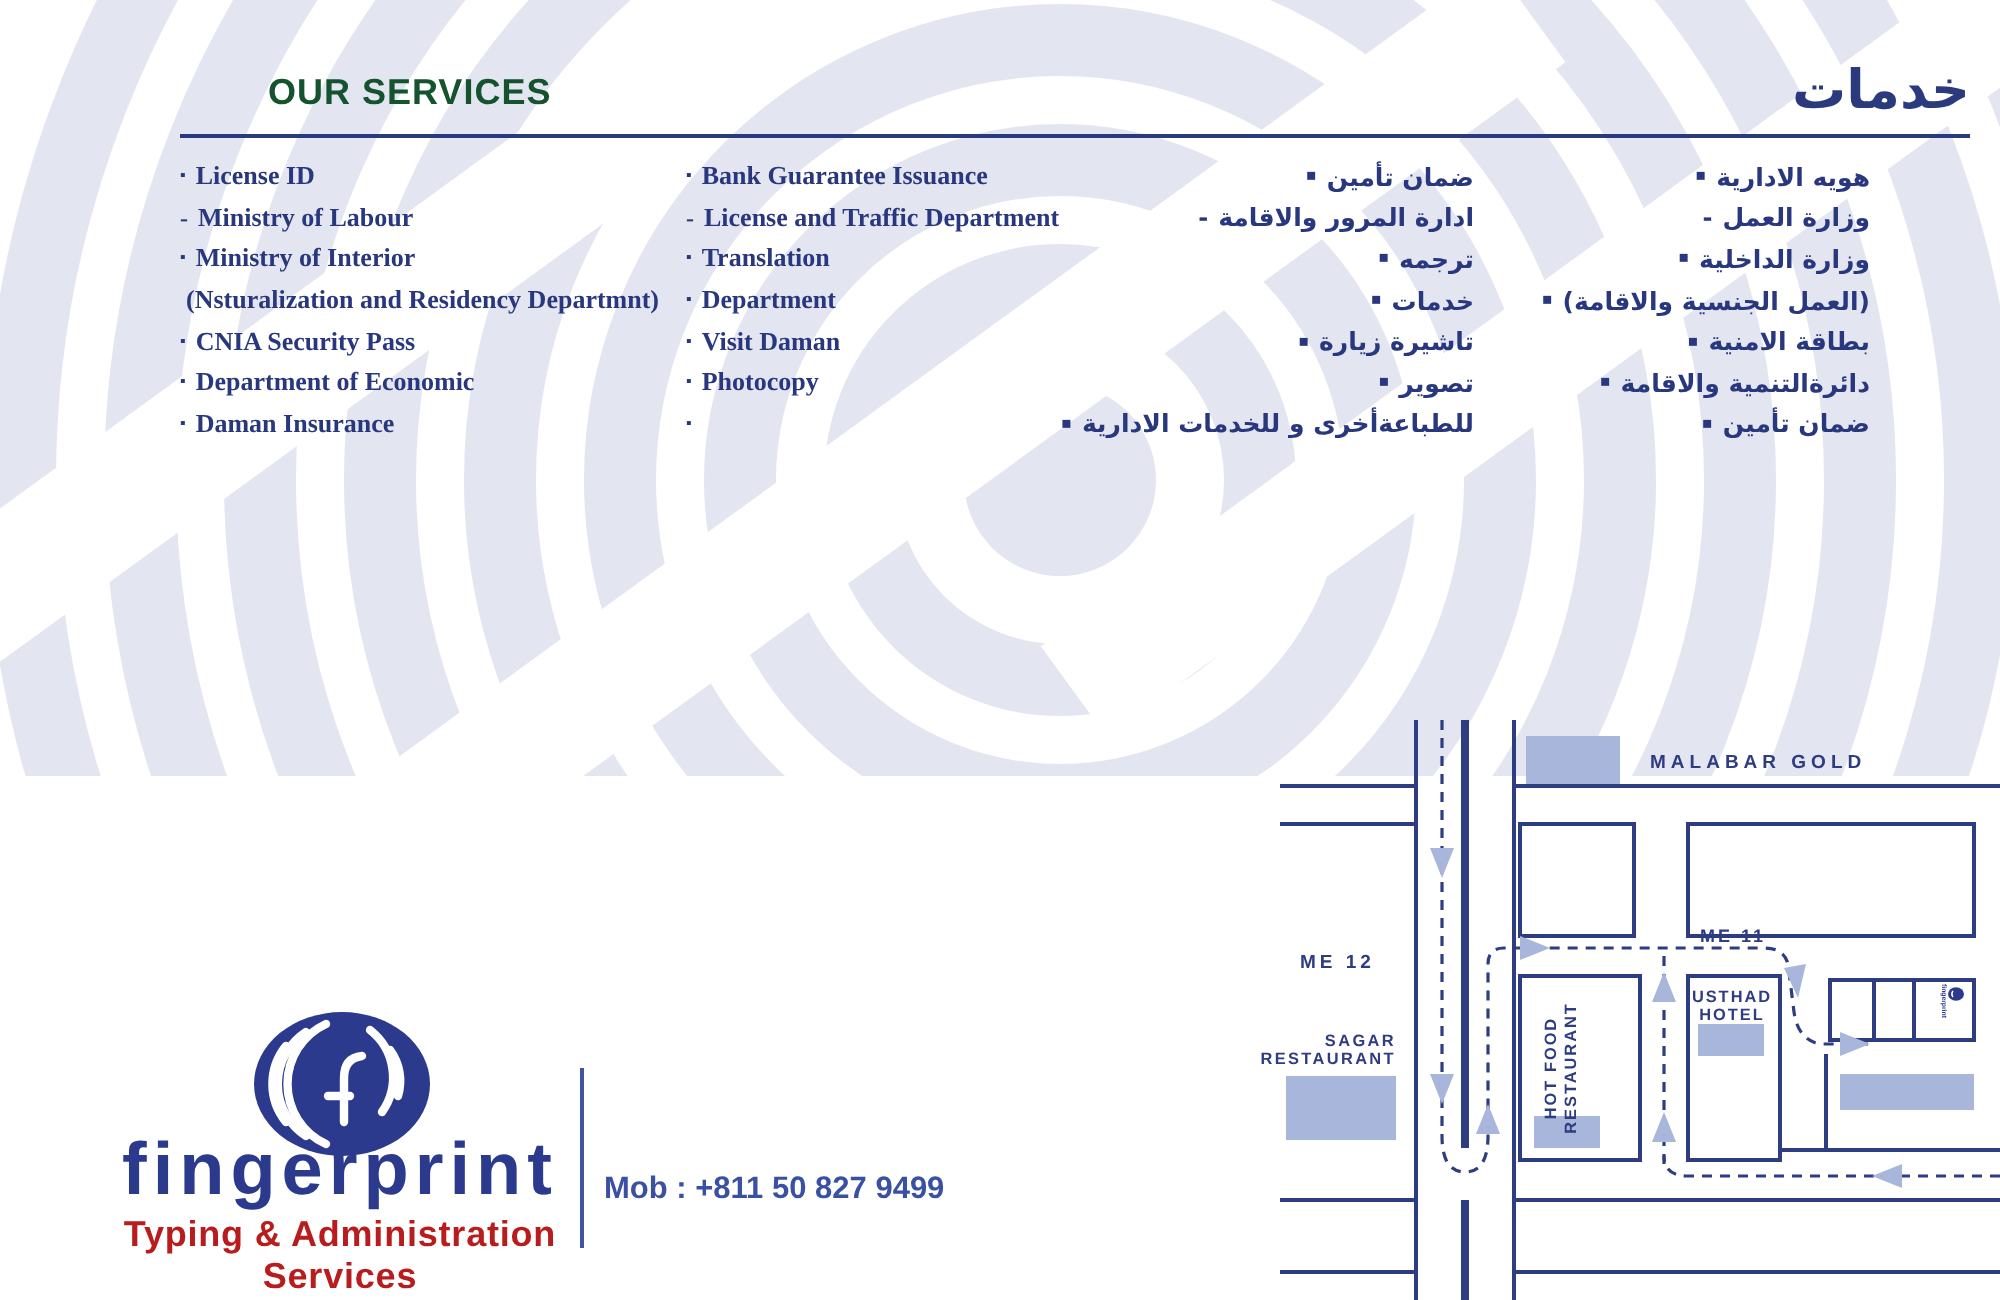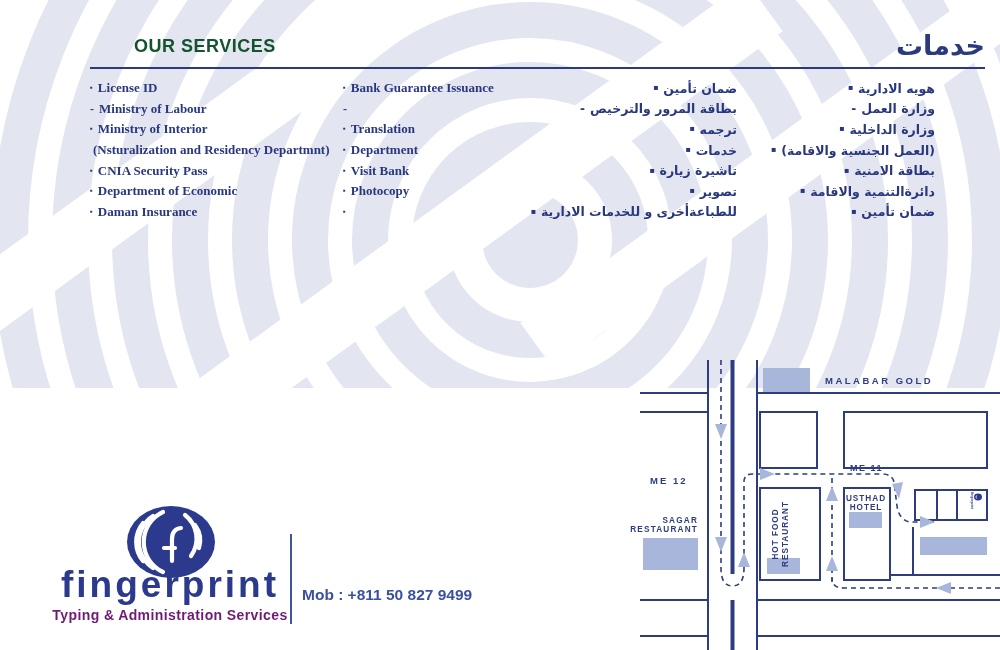--- a/index.html
+++ b/index.html
@@ -18,21 +18,21 @@
             grid-template-columns:253px 242px 152px 198px;grid-auto-rows:20.6px;}
   .svc-cell{display:flex;align-items:center;white-space:nowrap;color:#29387e;}
   .svc-en{justify-content:flex-start;font-family:"Liberation Serif",serif;font-weight:bold;font-size:13px;}
   .svc-ar{justify-content:flex-end;font-family:"DejaVu Sans",sans-serif;font-weight:bold;font-size:12.5px;}
   .blt{font-size:8px;margin-right:5px;line-height:1;}
   .svc-ar .blt{margin-right:5px;}
   .cont{padding-left:3px;}
   
   .brand-wrap{left:48px;top:566px;width:244px;text-align:center;z-index:2;}
   .brand{font-size:37px;font-weight:bold;letter-spacing:3px;color:#2b3a8c;line-height:1;}
-  .tagline{font-size:14px;font-weight:bold;letter-spacing:.4px;color:#701a75;margin-top:4px;}
+  .tagline{font-size:18px;font-weight:bold;letter-spacing:.4px;color:#b91c1c;margin-top:4px;}
   .vdiv{left:290px;top:534px;width:2px;height:90px;background:#4054a0;z-index:2;}
   .contact{left:302px;top:531px;z-index:2;color:#3a50a3;font-size:15.5px;font-weight:600;
            line-height:25.5px;white-space:pre;}
   
   #map{position:absolute;left:620px;top:360px;z-index:2;}
   .map-label{font-family:"Liberation Sans",sans-serif;font-weight:bold;fill:#2e3c82;}
 </style>
 </head>
 <body>
 
@@ -78,24 +78,25 @@
       <span class="blt">▪</span>
       <span>هويه الادارية</span>
     </div>
 
   <div class="svc-cell svc-en">
       <span class="blt" style="font-size:12px">-</span>
       <span>Ministry of Labour</span>
     </div>
   <div class="svc-cell svc-en">
       <span class="blt" style="font-size:12px">-</span>
-    </div>
-  <div class="svc-cell svc-ar">
-      <span class="blt" style="font-size:12px">-</span>
-      <span>بطاقة المرور والترخيص</span>
+      <span>License and Traffic Department</span>
+    </div>
+  <div class="svc-cell svc-ar">
+      <span class="blt" style="font-size:12px">-</span>
+      <span>ادارة المرور والاقامة</span>
     </div>
   <div class="svc-cell svc-ar">
       <span class="blt" style="font-size:12px">-</span>
       <span>وزارة العمل</span>
     </div>
 
   <div class="svc-cell svc-en">
       <span class="blt">▪</span>
       <span>Ministry of  Interior</span>
     </div>
@@ -127,21 +128,21 @@
       <span class="blt">▪</span>
       <span>(العمل الجنسية والاقامة)</span>
     </div>
 
   <div class="svc-cell svc-en">
       <span class="blt">▪</span>
       <span>CNIA Security Pass</span>
     </div>
   <div class="svc-cell svc-en">
       <span class="blt">▪</span>
-      <span>Visit Bank</span>
+      <span>Visit Daman</span>
     </div>
   <div class="svc-cell svc-ar">
       <span class="blt">▪</span>
       <span>تاشيرة زيارة</span>
     </div>
   <div class="svc-cell svc-ar">
       <span class="blt">▪</span>
       <span>بطاقة الامنية</span>
     </div>
 

